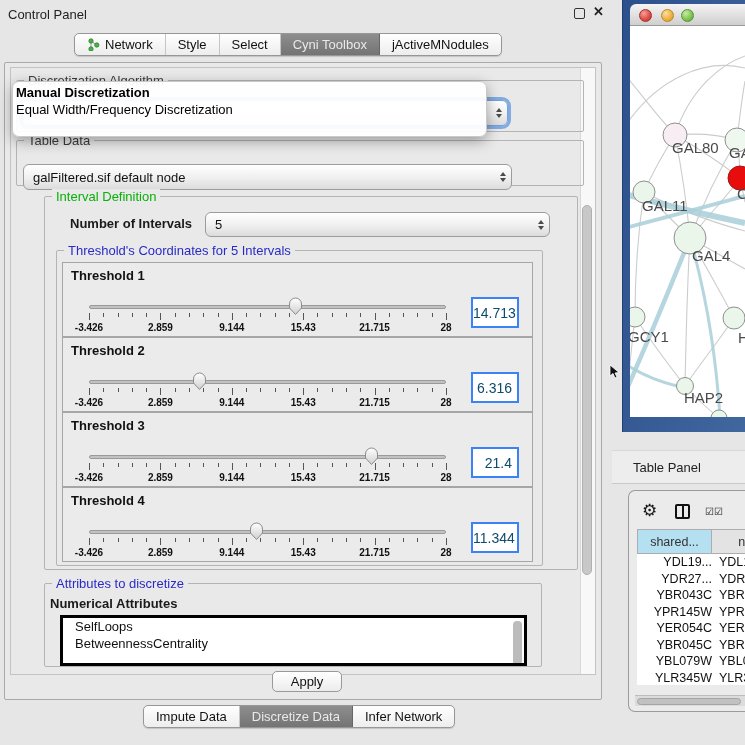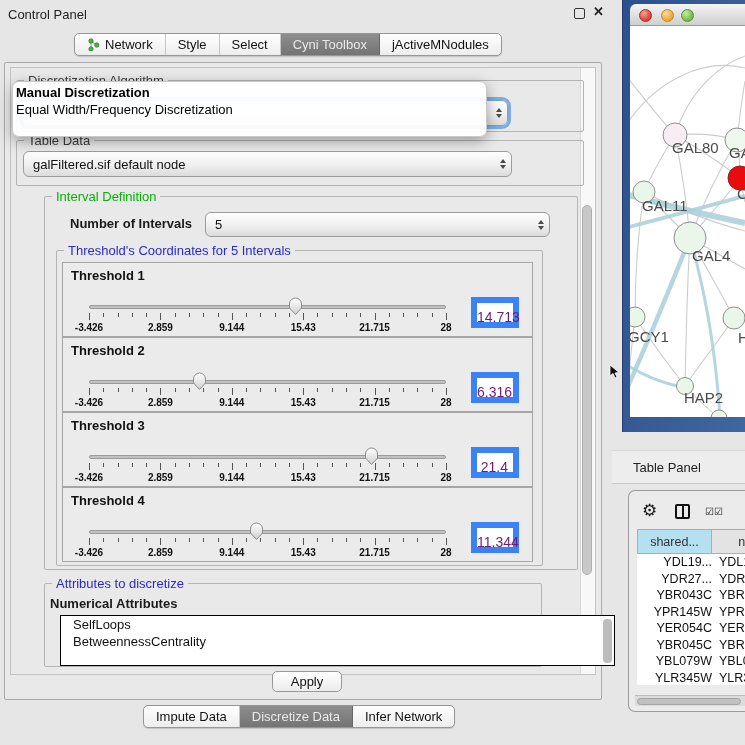--- a/index.html
+++ b/index.html
@@ -52,25 +52,25 @@
   
   .thr-panel { position:absolute; left:62px; width:471px; height:75px; background:#ebebeb; border:1px solid #a6a6a6; }
   .thr-label { position:absolute; left:8px; top:5px; font-weight:bold; font-size:13px; color:#111; }
   .thr-zone { position:absolute; left:26px; top:38px; width:357px; height:34px; }
   .track { position:absolute; left:0; top:4px; width:100%; height:4px; background:#c2c2c2;
            border:1px solid #9a9a9a; border-radius:2px; }
   .thumb { position:absolute; top:-4px; width:15px; height:19px; }
   .tick { position:absolute; top:12px; width:1px; background:#555; height:4px; }
   .tick.major { height:7px; }
   .tick-label { position:absolute; top:21px; transform:translateX(-50%); font-size:10px; font-weight:bold; color:#111; white-space:nowrap; }
-  .valbox { position:absolute; left:408px; top:34px; width:48px; height:31px; background:#fff; border:6px solid #3b82f6;
-            font-size:14px; text-align:right; line-height:29px; padding-right:5px; color:#701a75; }
-
-  
-  .attr-list { left:60px; top:615px; width:555px; height:51px; background:#fff; border:1px solid #000000; overflow:hidden; }
+  .valbox { position:absolute; left:408px; top:34px; width:48px; height:31px; background:#fff; border:2px solid #3b82f6;
+            font-size:14px; text-align:right; line-height:29px; padding-right:5px; color:#0c4a6e; }
+
+  
+  .attr-list { left:60px; top:615px; width:467px; height:51px; background:#fff; border:3px solid #000000; overflow:hidden; }
   .attr-item { padding-left:12px; line-height:17px; font-size:13px; color:#111; white-space:nowrap; }
   .attr-thumb { position:absolute; right:2px; top:3px; width:9px; height:44px; background:#bcbcbc; border-radius:4px; }
 
   .push-btn { display:block; text-align:center; background:linear-gradient(#ffffff,#ececec); border:1px solid #9a9a9a;
               border-radius:5px; font-size:13px; color:#111; line-height:19px; }
 
   
   .net-frame { left:622px; top:0; width:123px; height:432px;
                background:linear-gradient(100deg,#2c508c,#41679f); box-shadow:inset 1px 0 0 #223d72; }
   .net-titlebar { position:absolute; left:8px; top:4px; width:115px; height:22px;
@@ -157,21 +157,21 @@
   <div class="abs popup">
     <div id="popup-items">
         <div class="item sel">Manual Discretization</div>
         <div class="item">Equal Width/Frequency Discretization</div>
       </div>
   </div>
 
   <div class="abs group" style="left:16px; top:140px; width:568px; height:46px;">
     <span class="gtitle">Table Data</span>
   </div>
-  <div class="abs combo" style="left:23px; top:151px; width:489px; height:26px;text-align:right;">
+  <div class="abs combo" style="left:23px; top:164px; width:489px; height:26px;text-align:right;">
     <span>galFiltered.sif default node</span>
     <span class="stepper">
         <i class="tri-up"></i>
         <i class="tri-dn"></i>
       </span>
   </div>
 
   <div class="abs group" style="left:44px; top:196px; width:534px; height:374px;">
     <span class="gtitle green">Interval Definition</span>
   </div>

